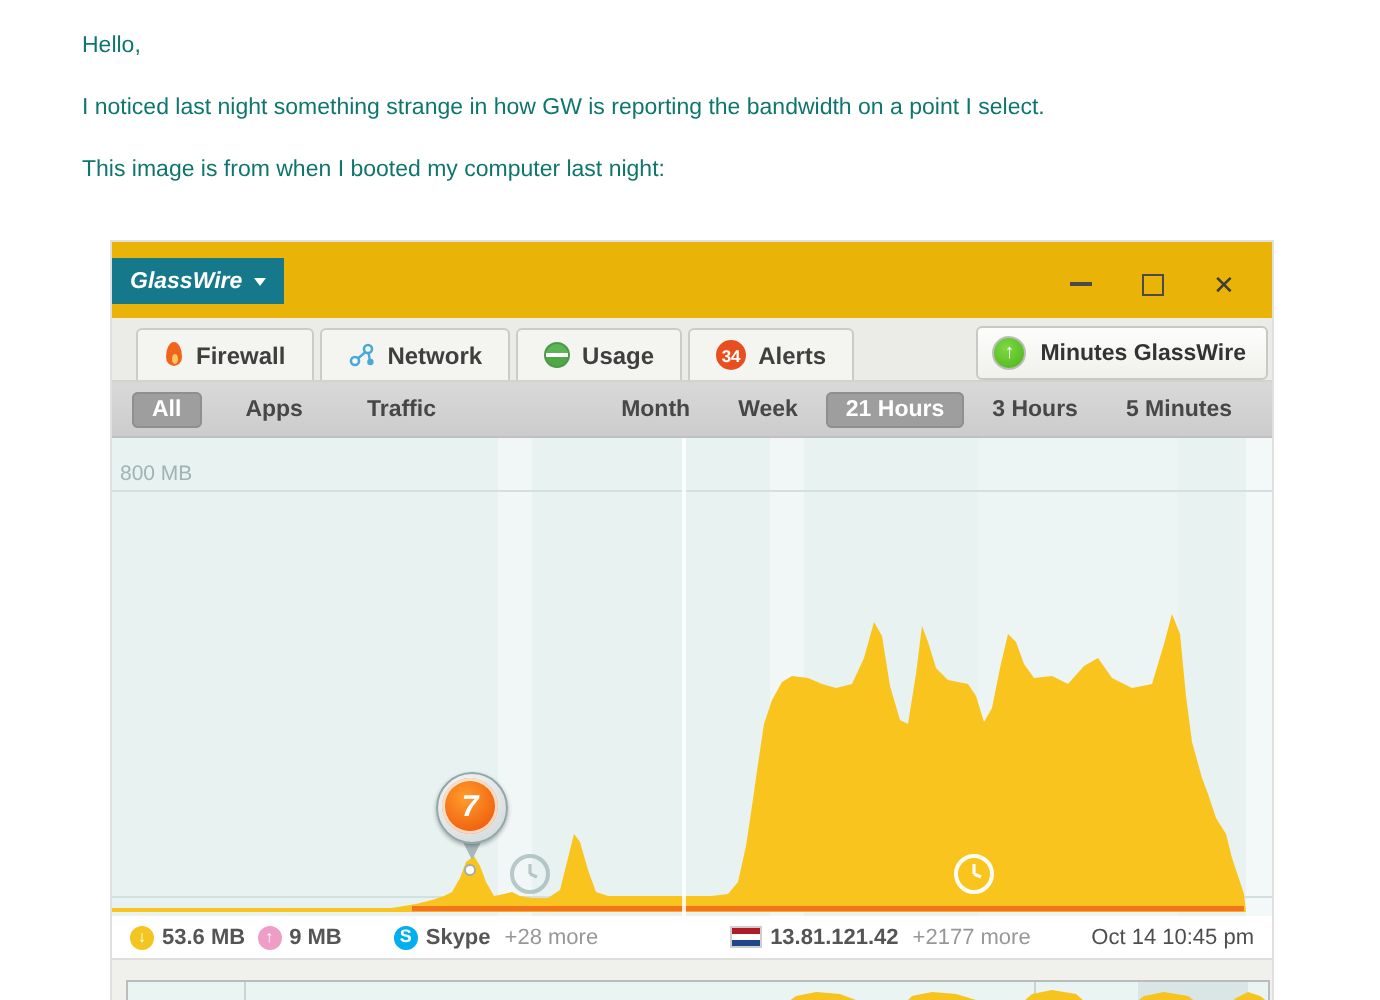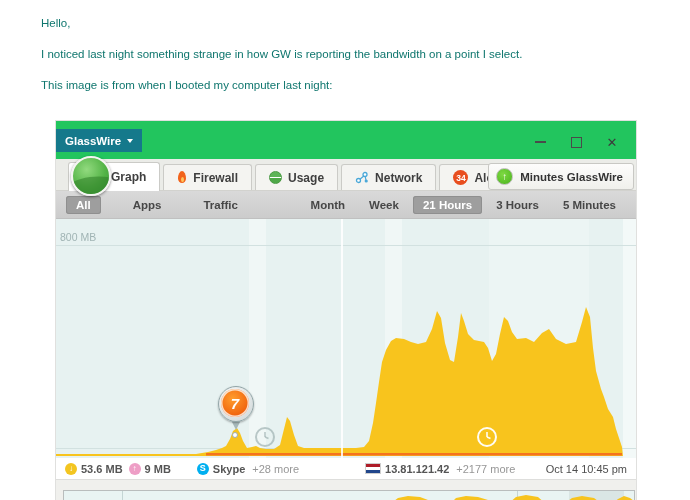--- a/index.html
+++ b/index.html
@@ -11,21 +11,21 @@
   }
   
   .post{position:absolute;left:41px;top:16px;width:620px;color:#0f766e;}
   .post p{margin:0 0 17px 0;font-size:11.5px;line-height:14px;letter-spacing:0;}
   
   .gw-window{
     position:absolute;left:55px;top:120px;width:580px;height:380px;
     background:#ffffff;border:1px solid #e0e0de;border-bottom:none;box-sizing:content-box;
   }
   
-  .titlebar{position:relative;height:38px;background:#22c55e;}
+  .titlebar{position:relative;height:38px;background:#eab308;font-style:italic;}
   .menu-btn{
     position:absolute;left:0;top:8px;height:23px;padding:0 9px;
     background:#15798b;color:#fff;font-size:11.5px;font-weight:bold;
     display:flex;align-items:center;gap:6px;cursor:default;
   }
   .menu-caret{width:0;height:0;border-left:3.5px solid transparent;border-right:3.5px solid transparent;border-top:4px solid #fff;}
   .win-controls{position:absolute;right:6px;top:12px;display:flex;align-items:center;gap:0;}
   .win-btn{width:36px;height:18px;display:flex;align-items:center;justify-content:center;}
   .ic-min{width:11px;height:2px;background:#4a4a4a;}
   .ic-max{width:9px;height:9px;border:1.5px solid #4a4a4a;background:transparent;}
@@ -81,21 +81,21 @@
   }
   
   .toolbar{
     height:28px;background:linear-gradient(#d9d9d9,#cccccc);border-bottom:1px solid #c0c0c0;
     display:flex;align-items:center;padding:0 10px;box-sizing:border-box;
     font-size:11.5px;font-weight:bold;color:#474747;
   }
   .tb-item{padding:3px 10px;border-radius:3px;}
   .tb-item.sel{background:#9e9e9e;color:#ffffff;box-shadow:inset 0 0 0 1px #8f8f8f;}
   .tb-right{margin-left:auto;display:flex;align-items:center;gap:4px;}
-  .tb-left{display:flex;gap:22px;}
+  .tb-left{display:flex;gap:12px;}
   
   .graph{position:relative;height:239px;background:#e7f2f1;overflow:hidden;}
   .band{position:absolute;top:0;bottom:0;background:rgba(255,255,255,0.38);}
   .b1{left:193px;width:17px;}
   .b2{left:329px;width:17px;}
   .b3{left:433px;width:100px;background:rgba(255,255,255,0.22);}
   .b4{left:567px;width:13px;background:rgba(255,255,255,0.5);}
   .hgrid{position:absolute;left:0;right:0;height:1px;background:#d2e1e0;}
   .hg1{top:26px;} .hg2{top:229px;}
   .ylabel{position:absolute;left:4px;top:12px;font-size:10.5px;color:#a0b4b4;z-index:2;}
@@ -178,41 +178,37 @@
       <div class="win-btn">
           <div class="ic-max"></div>
         </div>
       <div class="win-btn">
           <span class="ic-close">✕</span>
         </div>
     </div>
   </div>
 
   <div class="tabbar">
-    <div class="tab active">
-      <div class="gw-logo"></div>
-      <span>Graph</span>
-    </div>
     <div class="tab">
       <span class="ic-flame"></span>
       <span>Firewall</span>
-    </div>
-    <div class="tab">
-      <span class="ic-usage"></span>
-      <span>Usage</span>
     </div>
     <div class="tab">
       <svg class="ic-network" viewBox="0 0 14 13">
         <line x1="4" y1="9" x2="10" y2="4" stroke="#4aa8d8" stroke-width="1.2"></line>
         <line x1="10" y1="4" x2="11" y2="9.5" stroke="#4aa8d8" stroke-width="1.2"></line>
         <circle cx="3.5" cy="9.5" r="2" fill="#ffffff" stroke="#4aa8d8" stroke-width="1.3"></circle>
         <circle cx="10" cy="3.5" r="2" fill="#ffffff" stroke="#4aa8d8" stroke-width="1.3"></circle>
         <circle cx="11.2" cy="10" r="1.6" fill="#4aa8d8"></circle>
       </svg>
       <span>Network</span>
+    </div>
+    <div class="tab">
+      <span class="ic-usage"></span>
+      <span>Usage</span>
     </div>
     <div class="tab">
       <span class="badge">34</span>
       <span>Alerts</span>
     </div>
     <div class="activate-btn">
       <span class="ic-activate">↑</span>
       <span>Minutes GlassWire</span>
     </div>
   </div>

